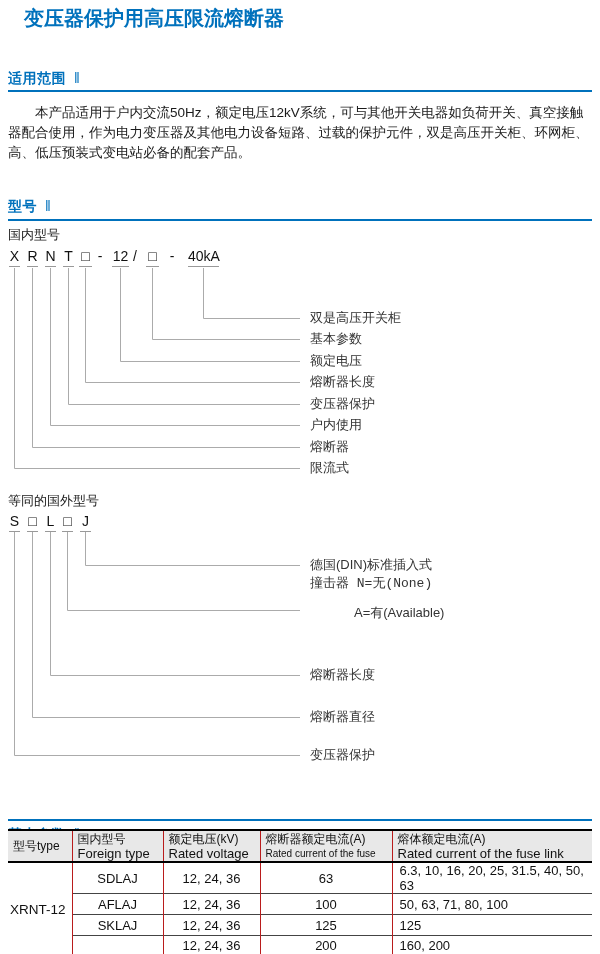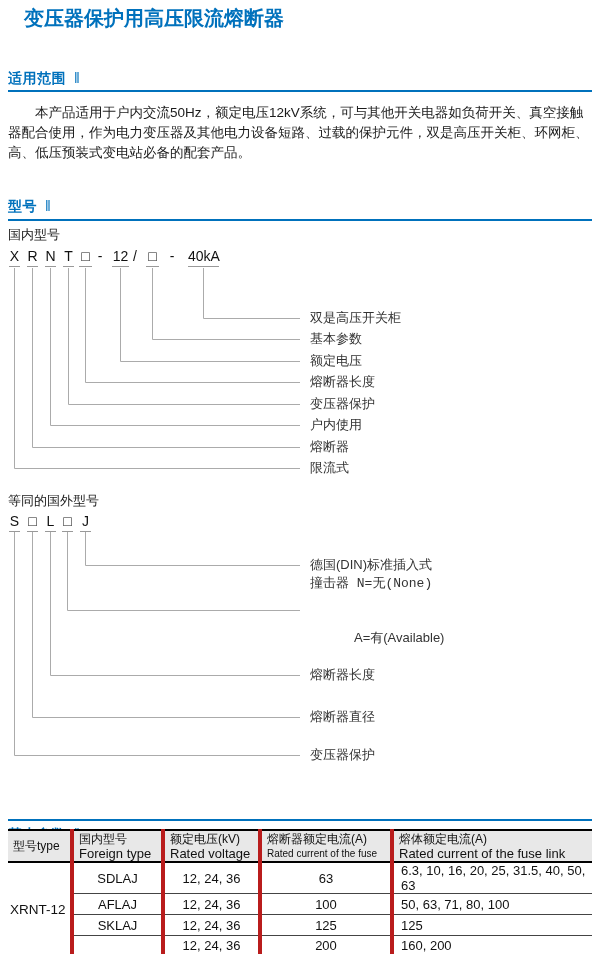--- a/index.html
+++ b/index.html
@@ -51,21 +51,21 @@
   }
   .params-table th {
     background:var(--header-bg); border-bottom:2px solid #000;
     font-weight:normal; text-align:left; height:32px; padding:1px 5px; vertical-align:middle;
   }
   .params-table th .zh { display:block; font-size:12px; color:#111; line-height:15px; }
   .params-table th .en { display:block; font-size:13px; color:#111; line-height:13px; }
   .params-table th.c4 .en { font-size:10px; }
   .params-table th.c1 { vertical-align:middle; font-size:12px; color:#111; }
   .params-table td { height:21px; font-size:13px; color:#111; padding:0 0; vertical-align:middle; }
-  .params-table .v-line { border-right:4px solid #b91c1c; }
+  .params-table .v-line { border-right:1px solid #b91c1c; }
   .params-table tbody tr + tr td { border-top:1px solid #444; }
   .params-table td.c1 { text-align:left; padding-left:2px; font-size:13.5px; }
   .params-table td.center { text-align:center; }
   .params-table td.c5 { text-align:left; padding-left:7px; }
 </style>
 </head>
 <body>
 
 <svg class="abs connector-layer" width="600" height="954" viewBox="0 0 600 954">
 
@@ -128,21 +128,21 @@
 <div class="abs code-row" style="top:513px;">
   <span class="code-part u" style="left:9px;width:11px;">S</span>
   <span class="code-part u" style="left:27px;width:11px;">□</span>
   <span class="code-part u" style="left:45px;width:11px;">L</span>
   <span class="code-part u" style="left:62px;width:11px;">□</span>
   <span class="code-part u" style="left:80px;width:11px;">J</span>
 </div>
 
 <div class="dlabel" style="top:557px;">德国(DIN)标准插入式</div>
 <div class="dlabel" style="top:576px;font-family:Liberation Mono, monospace;">撞击器 N=无(None)</div>
-<div class="dlabel" style="top:630px;left:354px;">A=有(Available)</div>
+<div class="dlabel" style="top:605px;left:354px;">A=有(Available)</div>
 <div class="dlabel" style="top:667px;">熔断器长度</div>
 <div class="dlabel" style="top:709px;">熔断器直径</div>
 <div class="dlabel" style="top:747px;">变压器保护</div>
 
 <div class="abs sec-head" style="top:826px;">
   <span>基本参数</span><span class="marker">‖</span>
 </div>
 <div class="abs sec-rule" style="top:819px;"></div>
 
 <table class="abs params-table">

